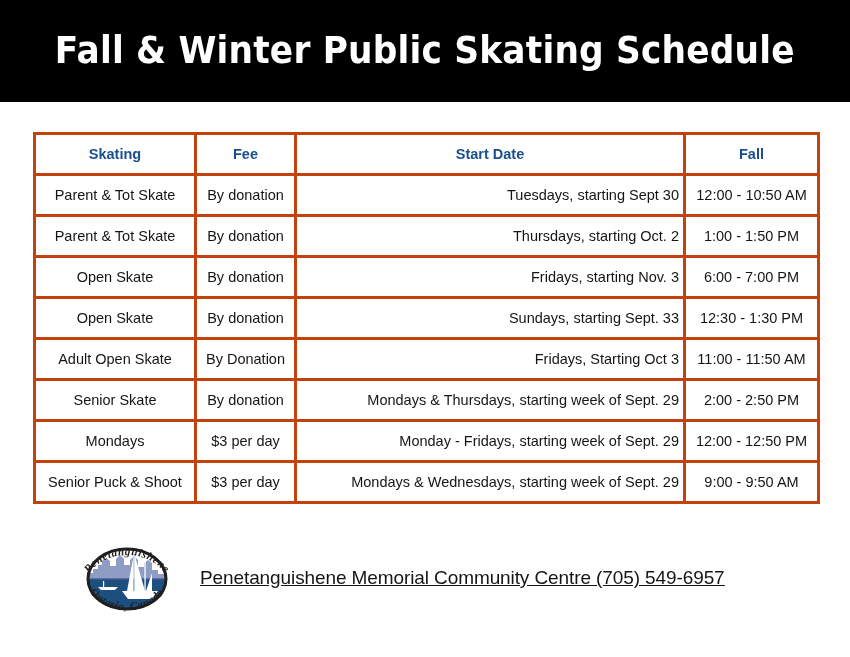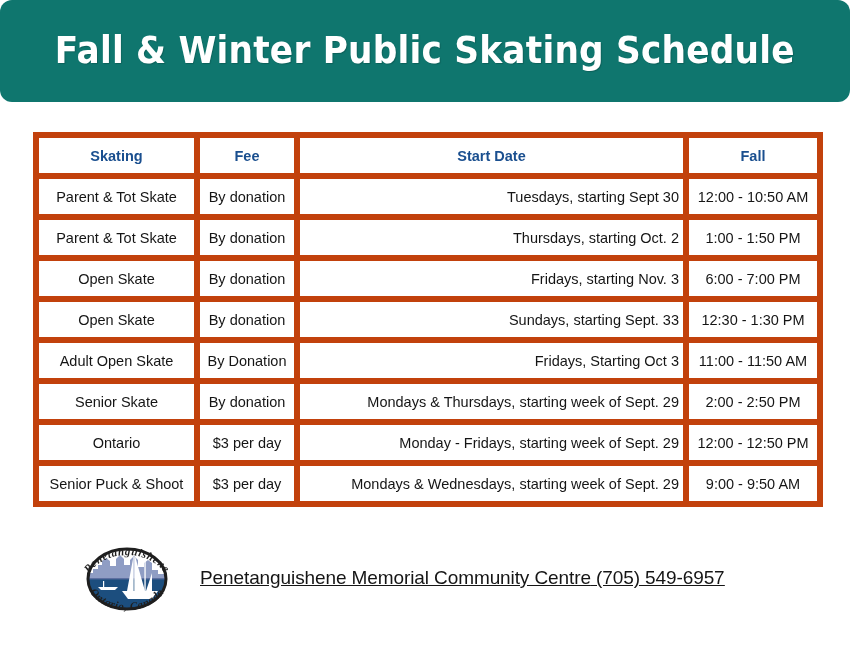--- a/index.html
+++ b/index.html
@@ -13,26 +13,25 @@
     background: #ffffff;
     font-family: "Liberation Sans", sans-serif;
     overflow: hidden;
     position: relative;
   }
 
   
   .banner {
     width: 850px;
     height: 102px;
-    background: #0f766e;
+    background: #000000;
     display: flex;
     align-items: center;
     justify-content: center;
     box-sizing: border-box;
-    border-radius: 12px;
   }
   .banner-title {
     color: #ffffff;
     font-family: "DejaVu Sans", sans-serif;
     font-size: 37px;
     font-weight: bold;
     letter-spacing: 0.2px;
     text-align: center;
     line-height: 1.1;
     transform: scaleX(0.93);
@@ -49,21 +48,21 @@
     width: 784px;
   }
   table.schedule {
     border-collapse: collapse;
     width: 784px;
     table-layout: fixed;
     background: #ffffff;
   }
   table.schedule th,
   table.schedule td {
-    border: 6px solid #c2410c;
+    border: 3px solid #c2410c;
     text-align: center;
     vertical-align: middle;
     height: 41px;
     padding: 0 4px;
     box-sizing: border-box;
     font-family: "Liberation Sans", sans-serif;
     color: #151515;
     font-size: 14.5px;
     white-space: nowrap;
     overflow: hidden;
@@ -169,21 +168,21 @@
         <td class="c-date">Fridays, Starting Oct 3</td>
         <td>11:00 - 11:50 AM</td>
       </tr>
       <tr>
         <td>Senior Skate</td>
         <td>By donation</td>
         <td class="c-date">Mondays &amp; Thursdays, starting week of Sept. 29</td>
         <td>2:00 - 2:50 PM</td>
       </tr>
       <tr>
-        <td>Ontario</td>
+        <td>Mondays</td>
         <td>$3 per day</td>
         <td class="c-date">Monday - Fridays, starting week of Sept. 29</td>
         <td>12:00 - 12:50 PM</td>
       </tr>
       <tr>
         <td>Senior Puck &amp; Shoot</td>
         <td>$3 per day</td>
         <td class="c-date">Mondays &amp; Wednesdays, starting week of Sept. 29</td>
         <td>9:00 - 9:50 AM</td>
       </tr>

